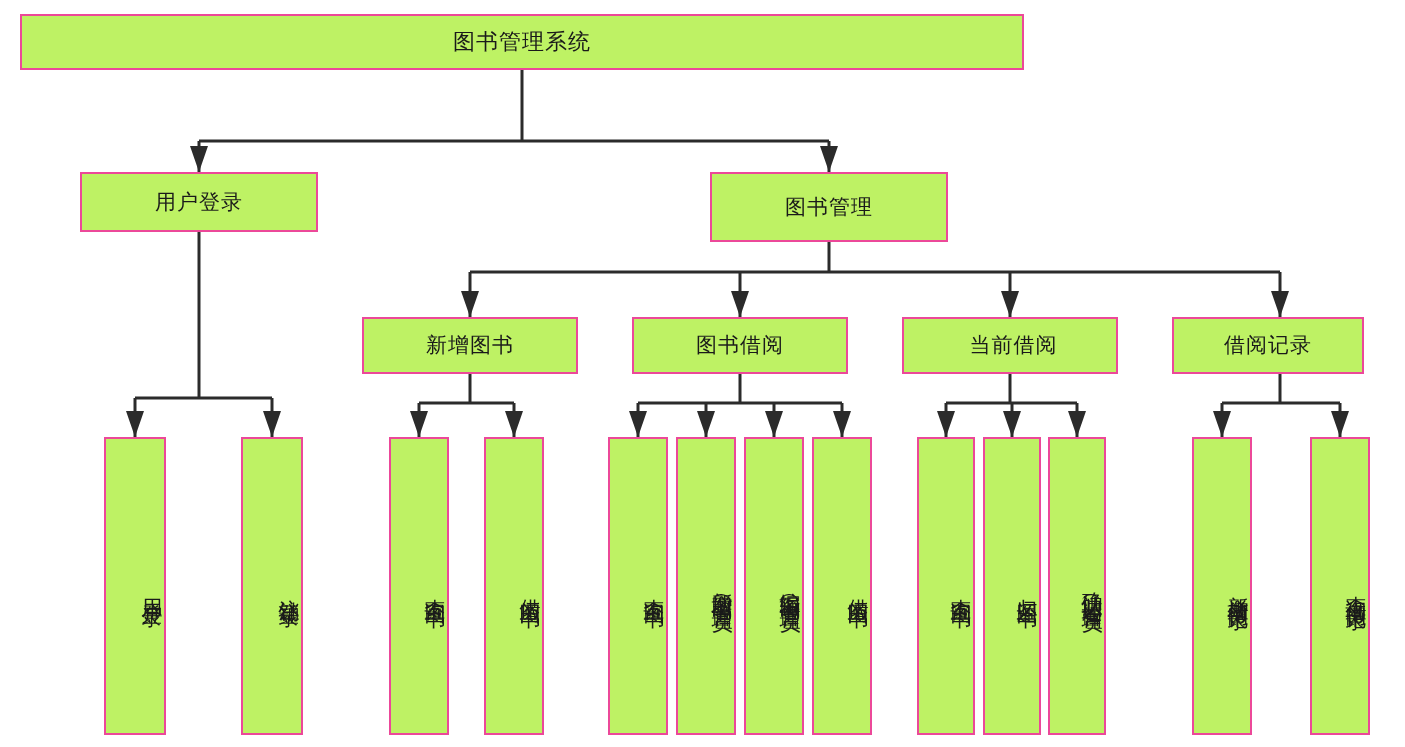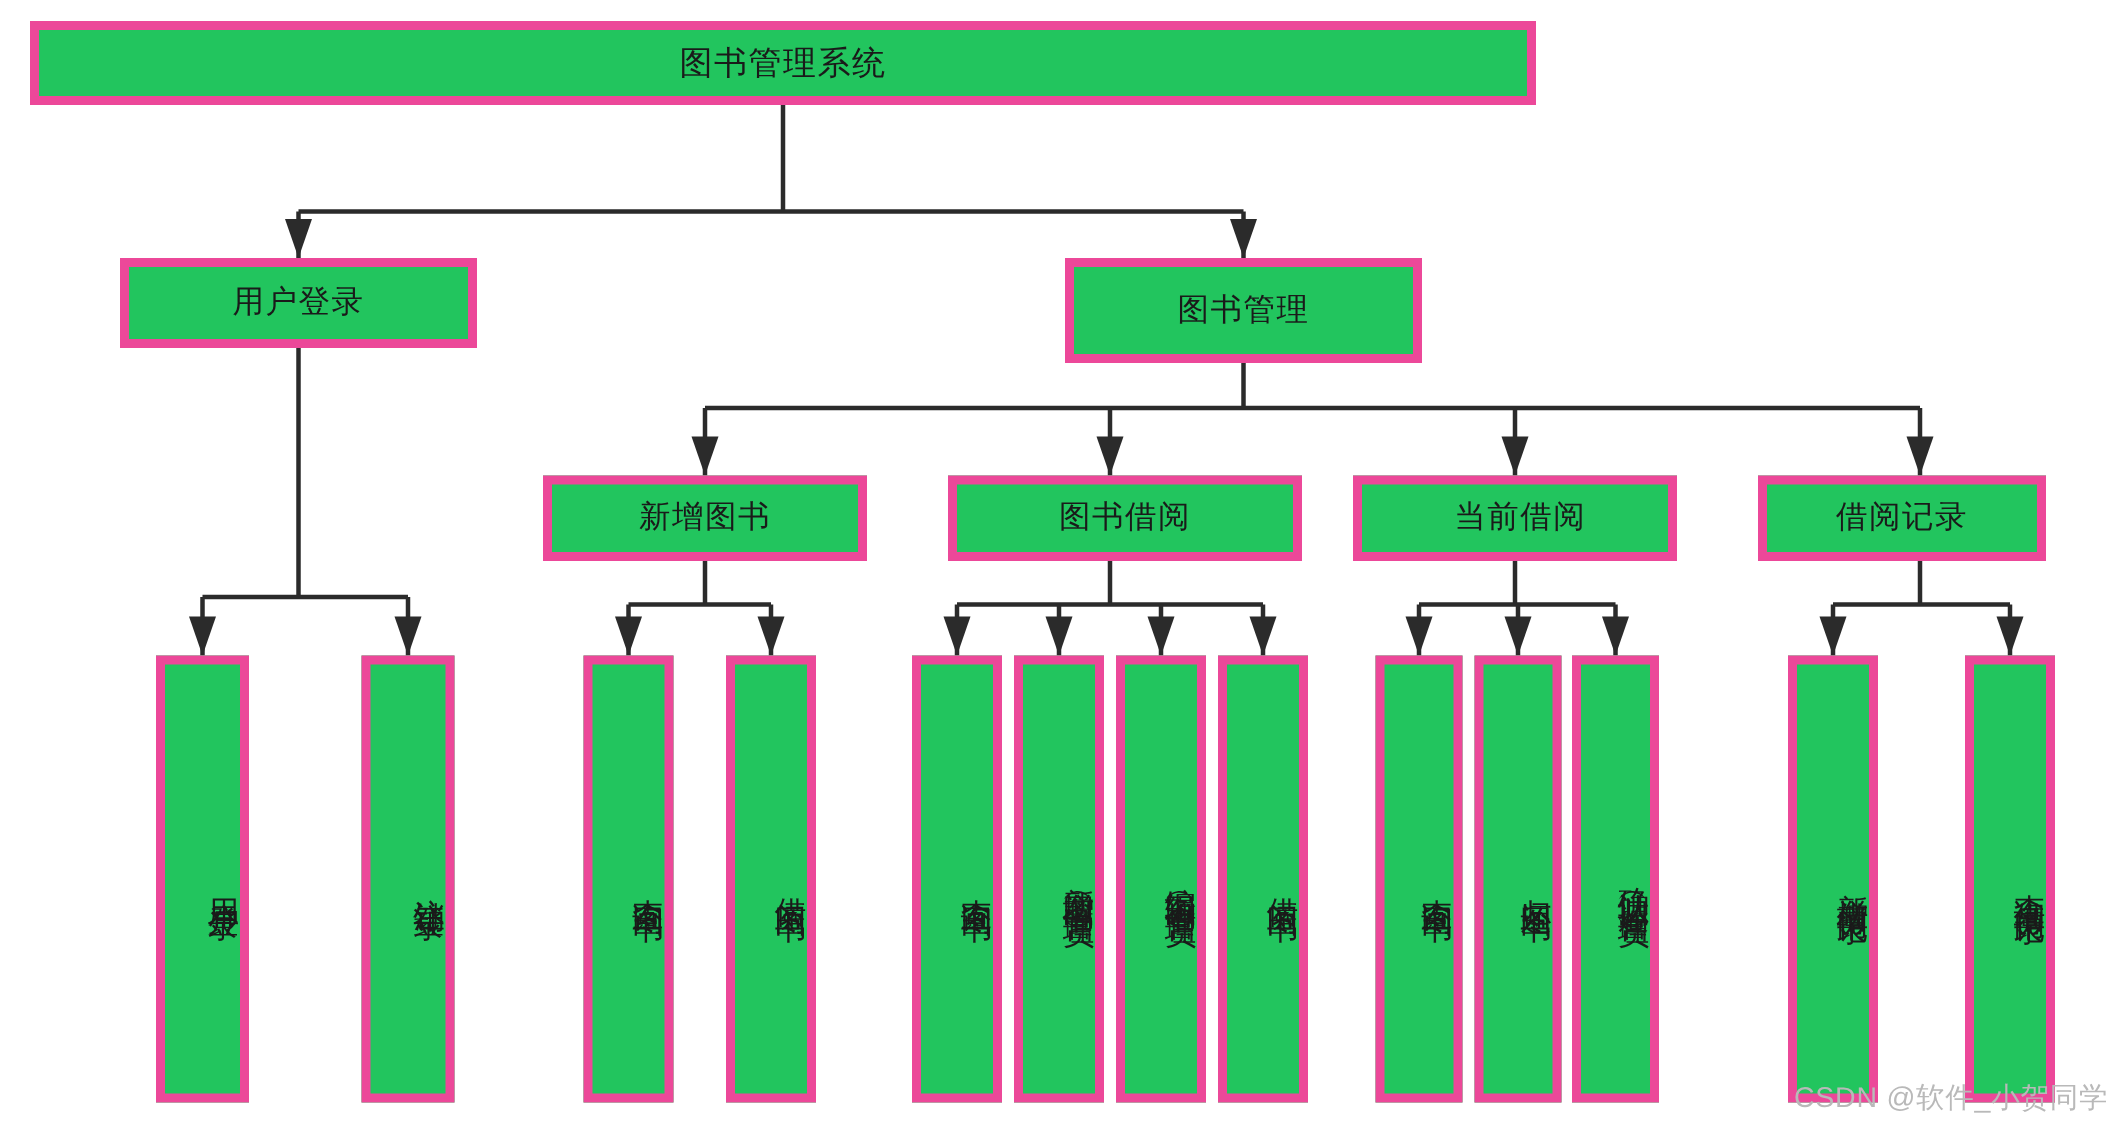--- a/index.html
+++ b/index.html
@@ -21,22 +21,22 @@
     position: absolute;
     left: 0;
     top: 0;
     width: 1405px;
     height: 747px;
     pointer-events: none;
   }
   .node {
     position: absolute;
     box-sizing: border-box;
-    background: #22c55e;
-    border: 6px solid #ec4899;
+    background: #bef264;
+    border: 2px solid #ec4899;
     display: flex;
     align-items: center;
     justify-content: center;
     color: #1a1a1a;
     line-height: 1.18;
   }
   .node.horiz {
     font-size: 21px;
     letter-spacing: 1px;
     padding: 0 6px;
@@ -118,31 +118,30 @@
       <line x1="1222" y1="403" x2="1222" y2="437" stroke="#2b2b2b" stroke-width="3"></line>
       <path d="M 1213 411 L 1231 411 L 1222 437 Z" fill="#2b2b2b"></path>
       <line x1="1340" y1="403" x2="1340" y2="437" stroke="#2b2b2b" stroke-width="3"></line>
       <path d="M 1331 411 L 1349 411 L 1340 437 Z" fill="#2b2b2b"></path>
     </svg>
   <div id="nodes">
       <div class="node horiz root" style="left: 20px; top: 14px; width: 1004px; height: 56px;">图书管理系统</div>
       <div class="node horiz" style="left: 80px; top: 172px; width: 238px; height: 60px;">用户登录</div>
       <div class="node horiz" style="left: 710px; top: 172px; width: 238px; height: 70px;">图书管理</div>
       <div class="node horiz" style="left: 362px; top: 317px; width: 216px; height: 57px;">新增图书</div>
-      <div class="node horiz" style="left: 632px; top: 317px; width: 236px; height: 57px;">图书借阅</div>
+      <div class="node horiz" style="left: 632px; top: 317px; width: 216px; height: 57px;">图书借阅</div>
       <div class="node horiz" style="left: 902px; top: 317px; width: 216px; height: 57px; padding-left: 13px;">当前借阅</div>
       <div class="node horiz" style="left: 1172px; top: 317px; width: 192px; height: 57px;">借阅记录</div>
       <div class="node vert" style="left: 104px; top: 437px; width: 62px; height: 298px;">用户登录</div>
       <div class="node vert" style="left: 241px; top: 437px; width: 62px; height: 298px;">注销登录</div>
       <div class="node vert" style="left: 389px; top: 437px; width: 60px; height: 298px;">查询图书</div>
       <div class="node vert" style="left: 484px; top: 437px; width: 60px; height: 298px;">借阅图书</div>
       <div class="node vert" style="left: 608px; top: 437px; width: 60px; height: 298px;">查询图书</div>
       <div class="node vert" style="left: 676px; top: 437px; width: 60px; height: 298px;">新增图书（管理员）</div>
       <div class="node vert" style="left: 744px; top: 437px; width: 60px; height: 298px;">编辑图书（管理员）</div>
       <div class="node vert" style="left: 812px; top: 437px; width: 60px; height: 298px;">借阅图书</div>
       <div class="node vert" style="left: 917px; top: 437px; width: 58px; height: 298px;">查询图书</div>
       <div class="node vert" style="left: 983px; top: 437px; width: 58px; height: 298px;">归还图书</div>
       <div class="node vert" style="left: 1048px; top: 437px; width: 58px; height: 298px;">确认归还（管理员）</div>
       <div class="node vert" style="left: 1192px; top: 437px; width: 60px; height: 298px;">新增借阅记录</div>
       <div class="node vert" style="left: 1310px; top: 437px; width: 60px; height: 298px;">查询借阅记录</div>
     </div>
-  <div class="watermark" style="left: 1196px; top: 719px;">CSDN @软件_小贺同学</div>
 </div>
 
 </body></html>

